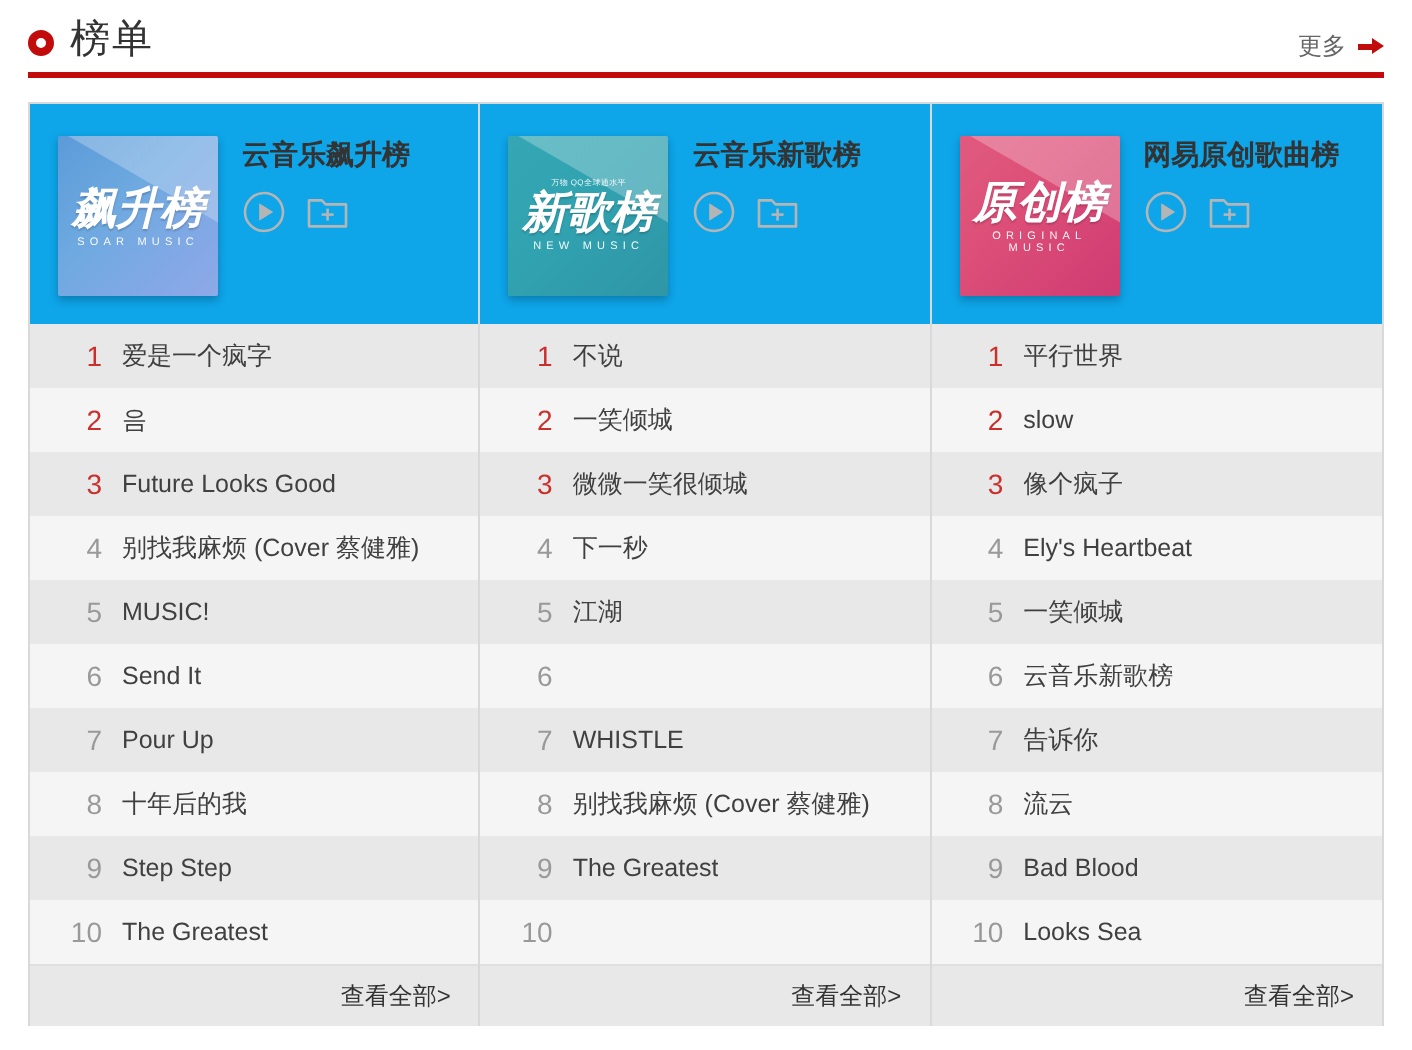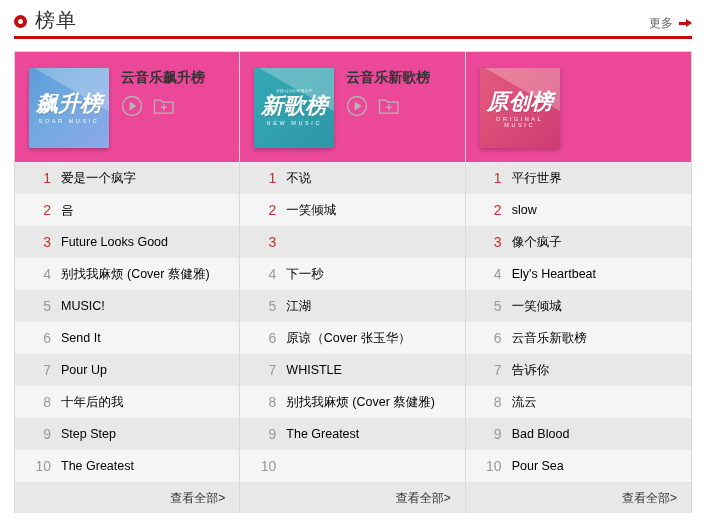--- a/index.html
+++ b/index.html
@@ -104,21 +104,21 @@
   }
   .chart-col:last-child {
     border-right: none;
     width: 226px;
   }
 
   
   .col-head {
     display: flex;
     padding: 16px 0 14px 14px;
-    background: #ec4899;
+    background: #0ea5e9;
     align-items: flex-start;
   }
   .cover {
     width: 80px;
     height: 80px;
     flex: none;
     position: relative;
     border-radius: 1px;
     overflow: hidden;
     box-shadow: 0 2px 4px rgba(0,0,0,0.25);
@@ -208,21 +208,21 @@
     width: 22px;
     flex: none;
     text-align: right;
     padding-right: 10px;
     font-size: 14px;
     color: #999999;
     font-family: "Liberation Sans", sans-serif;
   }
   .song-rank.top { color: #c9302c; }
   .song-name {
-    color: #000000;
+    color: #404040;
     font-size: 12.5px;
     white-space: nowrap;
     overflow: hidden;
     text-overflow: ellipsis;
   }
 
   
   .col-foot {
     height: 33px;
     background: #e8e8e8;
@@ -364,32 +364,32 @@
         <div class="song-row alt-a">
           <span class="song-rank top">1</span>
           <span class="song-name">不说</span>
         </div>
         <div class="song-row alt-b">
           <span class="song-rank top">2</span>
           <span class="song-name">一笑倾城</span>
         </div>
         <div class="song-row alt-a">
           <span class="song-rank top">3</span>
+          <span class="song-name">微微一笑很倾城</span>
         </div>
         <div class="song-row alt-b">
           <span class="song-rank">4</span>
           <span class="song-name">下一秒</span>
         </div>
         <div class="song-row alt-a">
           <span class="song-rank">5</span>
           <span class="song-name">江湖</span>
         </div>
         <div class="song-row alt-b">
           <span class="song-rank">6</span>
-          <span class="song-name">原谅（Cover 张玉华）</span>
         </div>
         <div class="song-row alt-a">
           <span class="song-rank">7</span>
           <span class="song-name">WHISTLE</span>
         </div>
         <div class="song-row alt-b">
           <span class="song-rank">8</span>
           <span class="song-name">别找我麻烦 (Cover 蔡健雅)</span>
         </div>
         <div class="song-row alt-a">
@@ -408,20 +408,38 @@
   <div class="chart-col">
     <div class="col-head">
       <div class="cover cover-pink">
         <div class="cover-inner">
           <div class="cover-tiny"></div>
           <div class="cover-zh">原创榜</div>
           <div class="cover-en">ORIGINAL MUSIC</div>
         </div>
         <div class="sheen"></div>
       </div>
+      <div class="col-head-right">
+        <div class="col-title">网易原创歌曲榜</div>
+        <div class="col-actions">
+          <span class="icon-btn">
+            <svg width="22" height="22" viewBox="0 0 22 22">
+              <circle cx="11" cy="11" r="9.5" fill="none" stroke="#b5b5b5" stroke-width="1.3"></circle>
+              <polygon points="8.6,6.6 15.6,11 8.6,15.4" fill="#b5b5b5"></polygon>
+            </svg>
+          </span>
+          <span class="icon-btn">
+            <svg width="22" height="20" viewBox="0 0 22 20">
+              <path d="M1.5,4.2 L1.5,17.2 L20,17.2 L20,6.2 L9.8,6.2 L7.9,4.2 Z" fill="none" stroke="#b5b5b5" stroke-width="1.3" stroke-linejoin="round"></path>
+              <line x1="10.8" y1="8.3" x2="10.8" y2="14.3" stroke="#b5b5b5" stroke-width="1.3"></line>
+              <line x1="7.8" y1="11.3" x2="13.8" y2="11.3" stroke="#b5b5b5" stroke-width="1.3"></line>
+            </svg>
+          </span>
+        </div>
+      </div>
     </div>
     <div class="song-list">
         <div class="song-row alt-a">
           <span class="song-rank top">1</span>
           <span class="song-name">平行世界</span>
         </div>
         <div class="song-row alt-b">
           <span class="song-rank top">2</span>
           <span class="song-name">slow</span>
         </div>
@@ -448,20 +466,20 @@
         <div class="song-row alt-b">
           <span class="song-rank">8</span>
           <span class="song-name">流云</span>
         </div>
         <div class="song-row alt-a">
           <span class="song-rank">9</span>
           <span class="song-name">Bad Blood</span>
         </div>
         <div class="song-row alt-b">
           <span class="song-rank">10</span>
-          <span class="song-name">Pour Sea</span>
+          <span class="song-name">Looks Sea</span>
         </div>
       </div>
     <div class="col-foot">
       <a href="#">查看全部&gt;</a>
     </div>
   </div>
 </div>
 
 </body></html>

